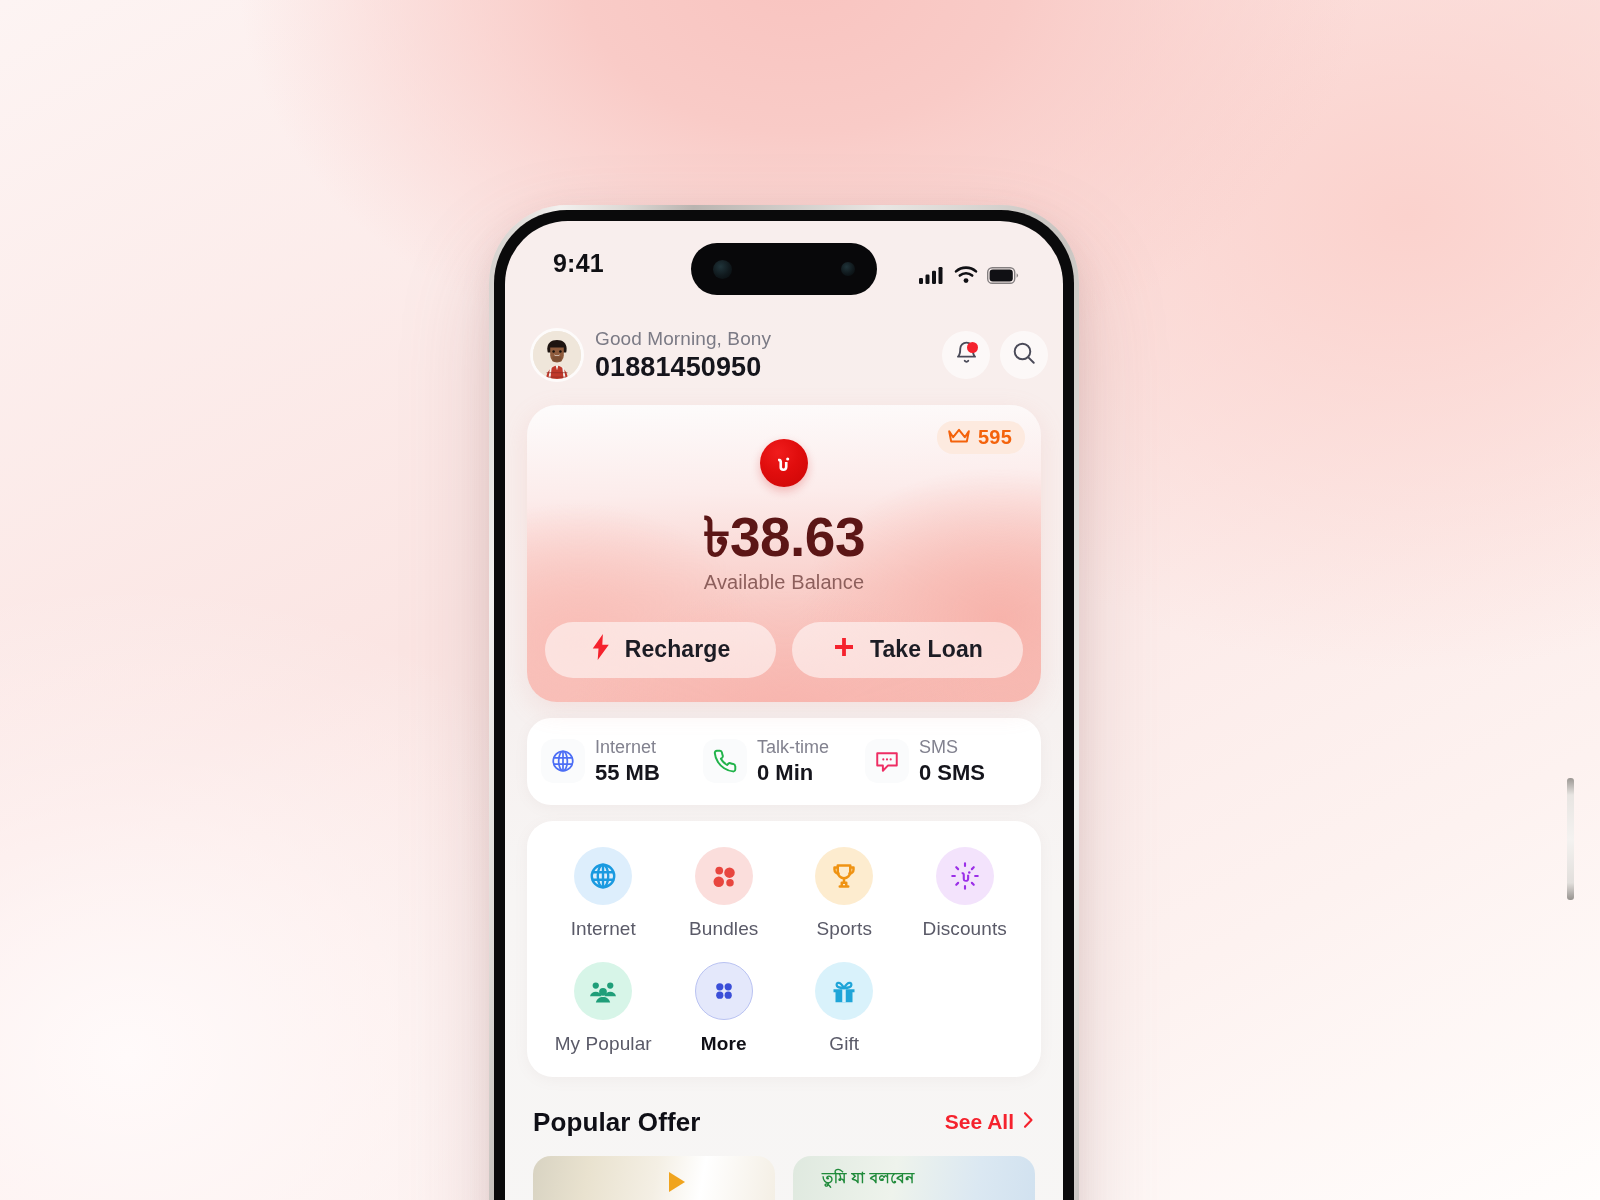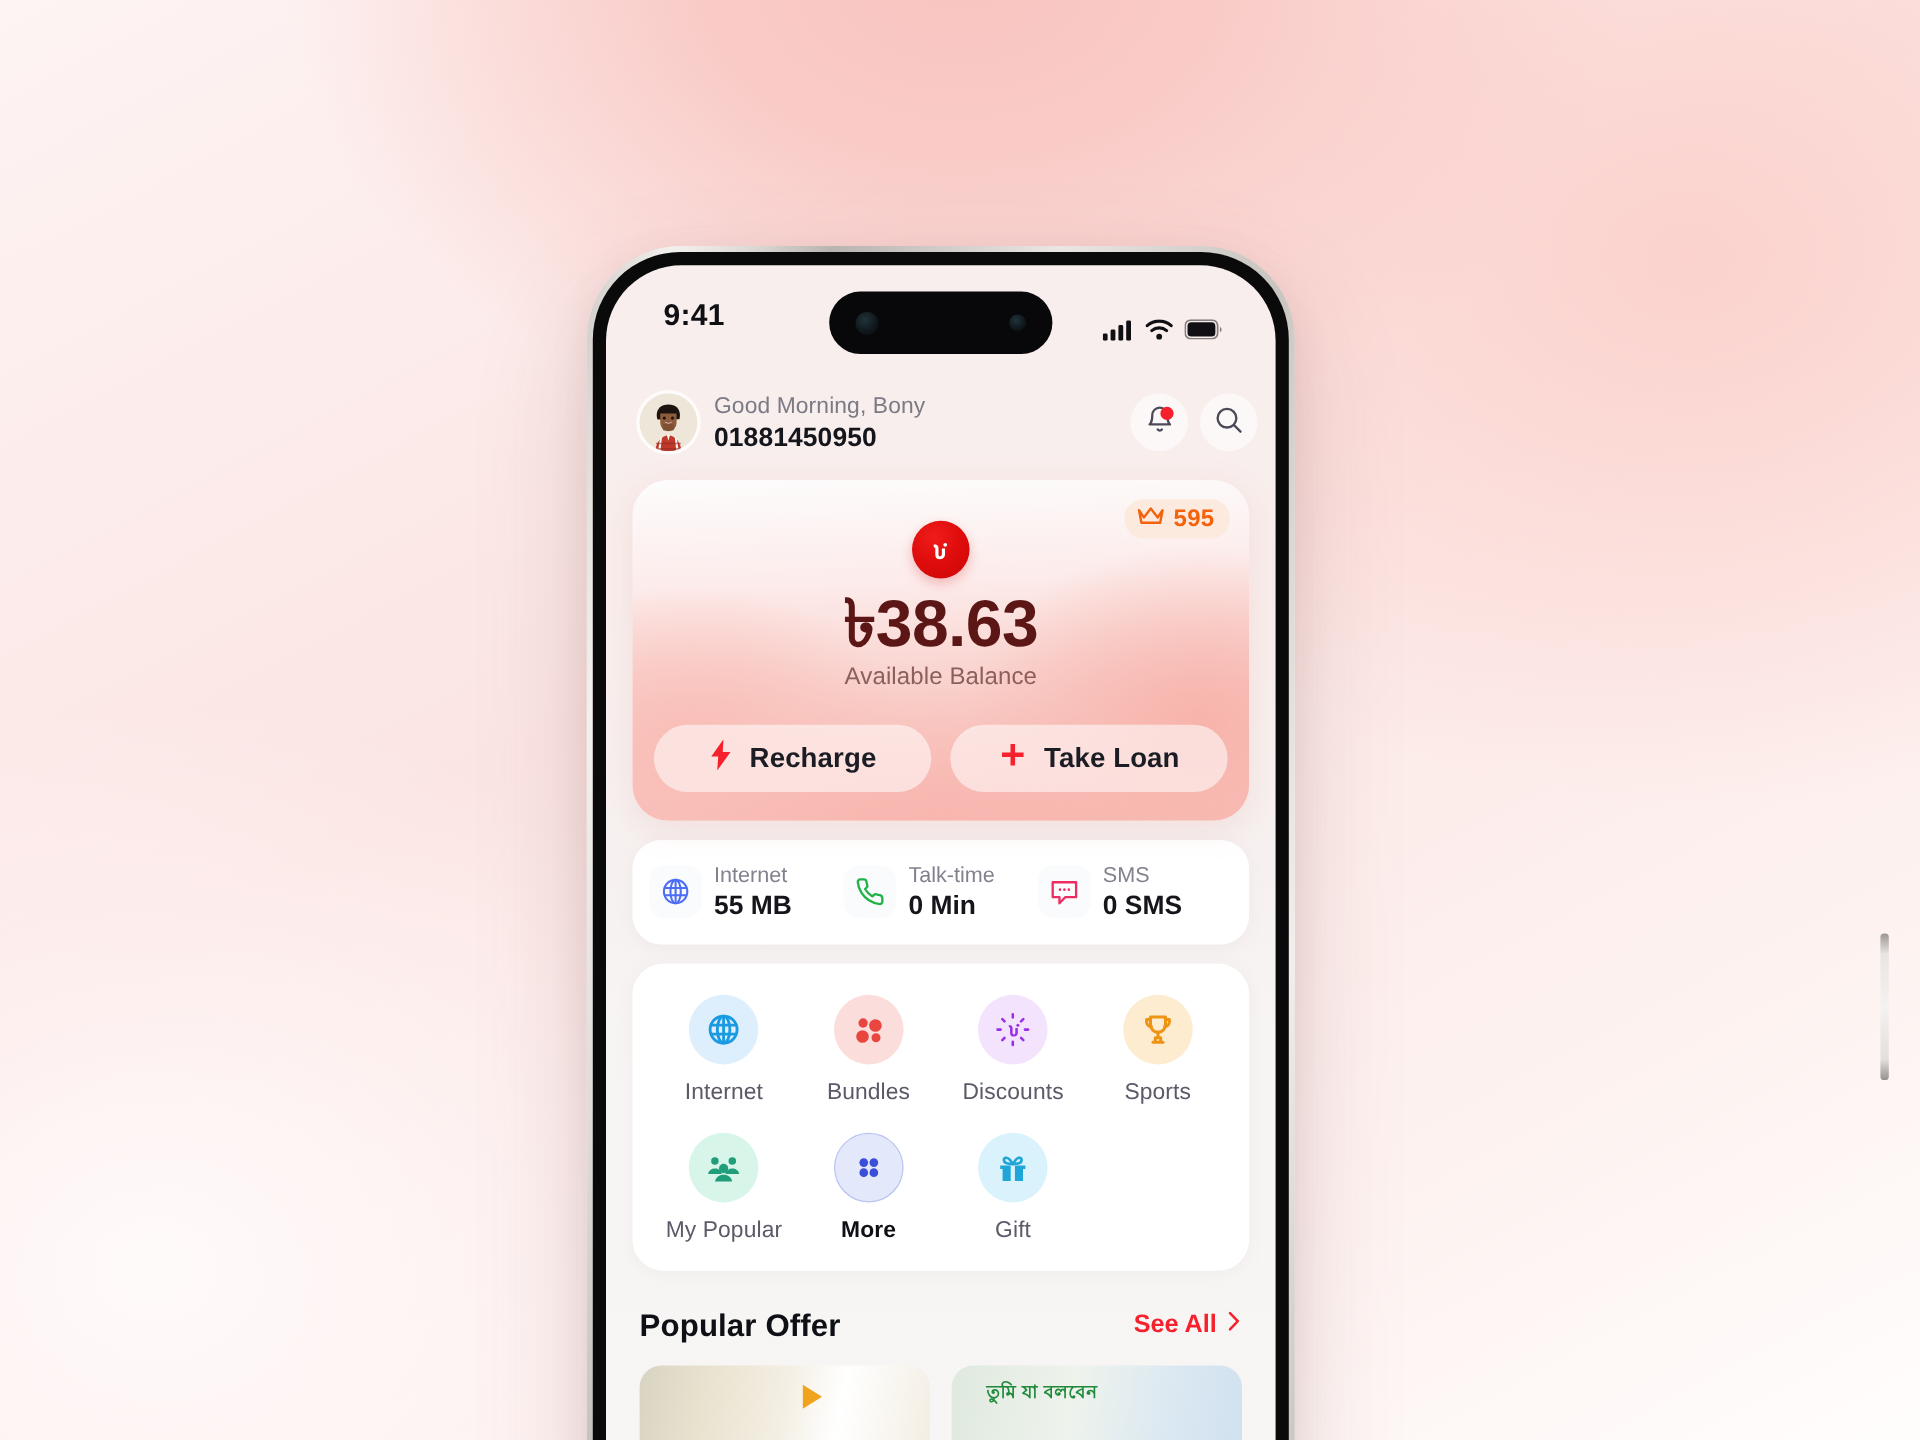--- a/index.html
+++ b/index.html
@@ -103,21 +103,21 @@
   }
   .avatar {
     width: 48px; height: 48px; border-radius: 50%;
     background: #efe6dc;
     overflow: hidden; flex: 0 0 auto;
     box-shadow: 0 0 0 3px rgba(255,255,255,.75);
   }
   .avatar svg { display: block; }
   .greet-block { flex: 1; min-width: 0; }
   .greet { font-size: 19px; color: #7b7a85; letter-spacing: .1px; line-height: 1.25; }
-  .msisdn { font-size: 22px; font-weight: 700; color: #15151c; letter-spacing: .1px; margin-top: 1px; }
+  .msisdn { font-size: 27px; font-weight: 700; color: #15151c; letter-spacing: .1px; margin-top: 1px; }
   .hdr-actions { display: flex; gap: 10px; }
   .icon-btn {
     width: 48px; height: 48px; border-radius: 50%;
     background: rgba(255,255,255,.6);
     display: flex; align-items: center; justify-content: center;
     position: relative;
   }
   .notif-dot {
     position: absolute; top: 11px; right: 12px;
     width: 11px; height: 11px; border-radius: 50%;
@@ -151,21 +151,21 @@
     background: radial-gradient(circle at 38% 28%, #f01c1c 0%, #e00d0d 45%, #cc0606 100%);
     margin: 16px auto 0;
     display: flex; align-items: center; justify-content: center;
     box-shadow: 0 4px 10px rgba(210,20,20,.25);
   }
   .balance-amt {
     text-align: center;
     font-size: 55px; font-weight: 700;
     color: #5c1616;
     letter-spacing: -.5px;
-    margin-top: 9px;
+    margin-top: 22px;
     line-height: 1.04;
   }
   .balance-lbl {
     text-align: center;
     font-size: 20px; color: #8d5f5c;
     margin-top: 5px; letter-spacing: .1px;
   }
   .bal-actions {
     display: flex; gap: 16px;
     margin-top: 28px;
@@ -443,41 +443,41 @@
                 <circle cx="16.4" cy="9.3" r="4.2"></circle>
                 <circle cx="7.8" cy="16.6" r="4.2"></circle>
                 <circle cx="16.8" cy="17.4" r="3"></circle>
               </svg>
             </div>
             <span class="svc-lbl">Bundles</span>
           </div>
 
 
           <div class="svc">
+            <div class="svc-ico" style="background:#fdeccf">
+              <svg width="30" height="30" viewBox="0 0 24 24" fill="none" stroke="#ef9313" stroke-width="2" stroke-linecap="round" stroke-linejoin="round">
+                <path d="M7 3.6h10v5.2a5 5 0 0 1-10 0z"></path>
+                <path d="M7 5.2H4.4v1.6A3.2 3.2 0 0 0 7.6 10M17 5.2h2.6v1.6A3.2 3.2 0 0 1 16.4 10"></path>
+                <path d="M12 13.8v3.6M8.6 20.4h6.8M10.2 17.4h3.6v3h-3.6z"></path>
+              </svg>
+            </div>
+            <span class="svc-lbl">Sports</span>
+          </div>
+
+          <div class="svc">
             <div class="svc-ico" style="background:#f3e3fc">
               <svg width="30" height="30" viewBox="0 0 24 24">
                 <g stroke="#9b2fe8" stroke-width="1.7" stroke-linecap="round">
                   <path d="M12 1.8v2.1M12 20.1v2.1M1.8 12h2.1M20.1 12h2.1M5 5l1.5 1.5M17.5 17.5L19 19M19 5l-1.5 1.5M6.5 17.5L5 19"></path>
                 </g>
                 <path d="M9.2 9.1c1.1-.25 2 .08 2.4.8.2.4.26.86.26 1.4v3c0 .62.27.93.8.93.65 0 1-.43 1-1.3v-3h1.7v3c0 1.72-1 2.75-2.7 2.75-1.58 0-2.48-.9-2.48-2.44v-3.03c0-.58-.2-.82-.76-.72z" fill="#9b2fe8"></path>
                 <circle cx="15.4" cy="9.1" r="1" fill="#9b2fe8"></circle>
               </svg>
             </div>
             <span class="svc-lbl">Discounts</span>
-          </div>
-
-          <div class="svc">
-            <div class="svc-ico" style="background:#fdeccf">
-              <svg width="30" height="30" viewBox="0 0 24 24" fill="none" stroke="#ef9313" stroke-width="2" stroke-linecap="round" stroke-linejoin="round">
-                <path d="M7 3.6h10v5.2a5 5 0 0 1-10 0z"></path>
-                <path d="M7 5.2H4.4v1.6A3.2 3.2 0 0 0 7.6 10M17 5.2h2.6v1.6A3.2 3.2 0 0 1 16.4 10"></path>
-                <path d="M12 13.8v3.6M8.6 20.4h6.8M10.2 17.4h3.6v3h-3.6z"></path>
-              </svg>
-            </div>
-            <span class="svc-lbl">Sports</span>
           </div>
 
           <div class="svc">
             <div class="svc-ico" style="background:#d7f5e8">
               <svg width="30" height="30" viewBox="0 0 24 24" fill="#1f9e79">
                 <circle cx="6.2" cy="7.6" r="2.5"></circle>
                 <circle cx="17.8" cy="7.6" r="2.5"></circle>
                 <circle cx="12" cy="12.6" r="3.1"></circle>
                 <path d="M1.6 16.2c.5-2.3 2.3-3.6 4.6-3.6s4.1 1.3 4.6 3.6z"></path>
                 <path d="M13.2 16.2c.5-2.3 2.3-3.6 4.6-3.6s4.1 1.3 4.6 3.6z"></path>

